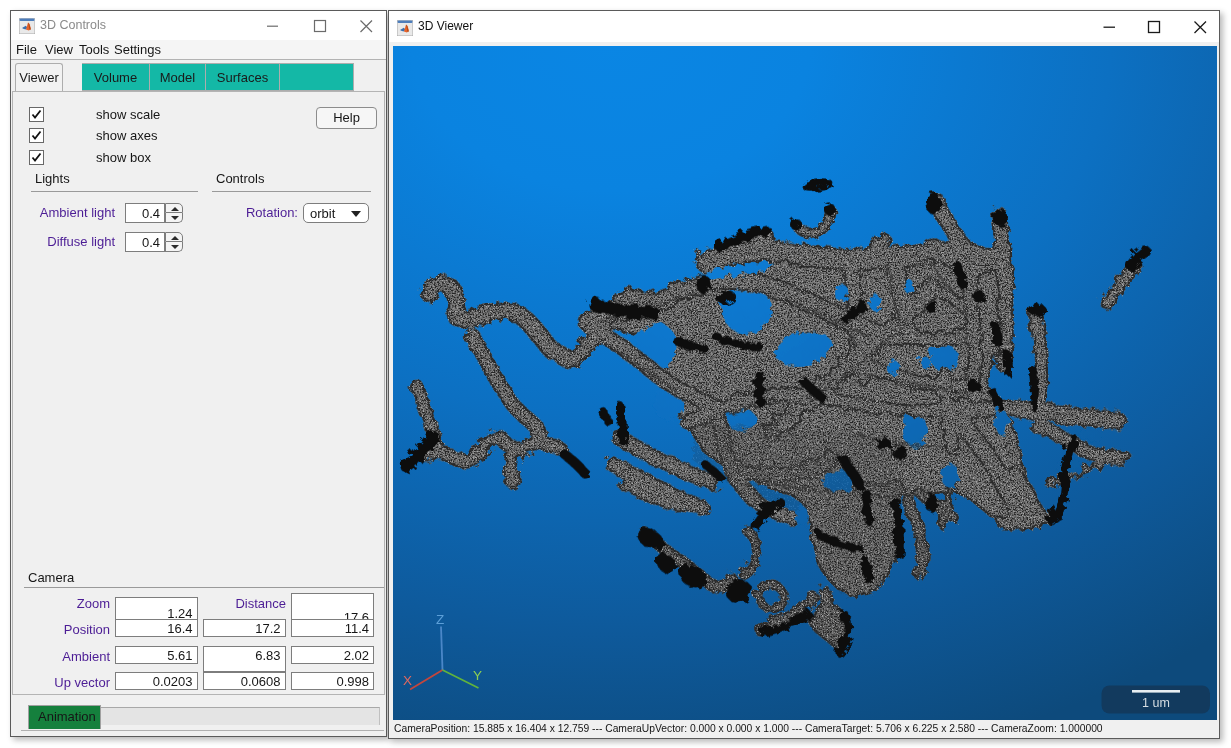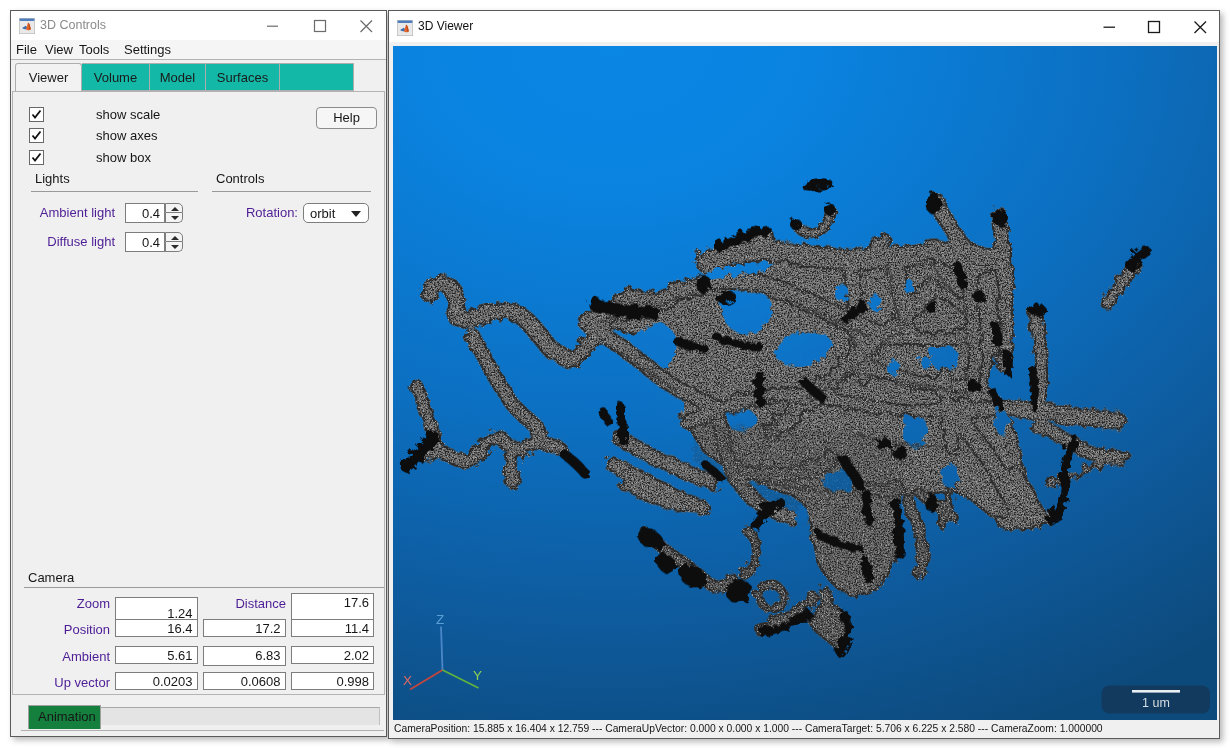--- a/index.html
+++ b/index.html
@@ -75,25 +75,25 @@
       <rect x="9.5" y="9.5" width="11" height="11" stroke="#6b6b6b" stroke-width="1.2" fill="none"></rect>
     </svg>
   <svg class="wb" style="left:340px;" viewBox="0 0 30 30">
       <path d="M9.5 9.5 L21 21 M21 9.5 L9.5 21" stroke="#6b6b6b" stroke-width="1.2" fill="none"></path>
     </svg>
 
   <div class="menubar">
     <span style="left:5px;">File</span>
     <span style="left:34px;">View</span>
     <span style="left:68px;">Tools</span>
-    <span style="left:113px;text-align:right;">Settings</span>
+    <span style="left:103px;text-align:right;">Settings</span>
   </div>
 
   <div class="tabs">
-    <div class="tab sel" style="left:0px;width:67px;">Viewer</div>
+    <div class="tab sel" style="left:0px;width:48px;">Viewer</div>
     <div class="tab" style="left:67px;width:68px;">Volume</div>
     <div class="tab" style="left:135px;width:56px;">Model</div>
     <div class="tab" style="left:191px;width:74px;">Surfaces</div>
     <div class="tab" style="left:265px;width:74px;">&nbsp;</div>
   </div>
 
   <div class="panel"></div>
 
   <div class="chkrow" style="top:96px;">
       <span class="chk">
@@ -153,30 +153,30 @@
     <span style="position:absolute;left:6px;top:2px;">orbit</span>
     <span style="position:absolute;right:7px;top:7px;width:0;height:0;border-left:5px solid transparent;border-right:5px solid transparent;border-top:6px solid #222;"></span>
   </div>
 
   <div class="seclbl" style="left:17px;top:559px;">Camera</div>
   <div class="sep" style="left:13px;top:576px;width:360px;"></div>
 
   <div class="rlabel" style="left:20px;top:585px;width:79px;">Zoom</div>
   <div class="field" style="left:103.5px;top:586px;width:83px;height:24px;padding-top:8px;">1.24</div>
   <div class="rlabel" style="left:196px;top:585px;width:79px;">Distance</div>
-  <div class="field" style="left:279.5px;top:582px;width:83.5px;height:28px;padding-top:1px;">17.6</div>
+  <div class="field" style="left:279.5px;top:582px;width:83.5px;height:28px;padding-top:16px;">17.6</div>
 
   <div class="rlabel" style="left:20px;top:611px;width:79px;">Position</div>
   <div class="field" style="left:103.5px;top:608px;width:83px;height:18px;padding-top:1px;">16.4</div>
   <div class="field" style="left:191.5px;top:608px;width:83px;height:18px;padding-top:1px;">17.2</div>
   <div class="field" style="left:279.5px;top:608px;width:83.5px;height:18px;padding-top:1px;">11.4</div>
 
   <div class="rlabel" style="left:20px;top:638px;width:79px;">Ambient</div>
   <div class="field" style="left:103.5px;top:635px;width:83px;height:18px;padding-top:1px;">5.61</div>
-  <div class="field" style="left:191.5px;top:635px;width:83px;height:20px;padding-top:1px;">6.83</div>
+  <div class="field" style="left:191.5px;top:635px;width:83px;height:26px;padding-top:1px;">6.83</div>
   <div class="field" style="left:279.5px;top:635px;width:83.5px;height:18px;padding-top:1px;">2.02</div>
 
   <div class="rlabel" style="left:20px;top:664px;width:79px;">Up vector</div>
   <div class="field" style="left:103.5px;top:661px;width:83px;height:18px;padding-top:1px;">0.0203</div>
   <div class="field" style="left:191.5px;top:661px;width:83px;height:18px;padding-top:1px;">0.0608</div>
   <div class="field" style="left:279.5px;top:661px;width:83.5px;height:18px;padding-top:1px;">0.998</div>
 
   <div style="position:absolute;left:90px;top:695.5px;width:278px;height:17.5px;border-top:1px solid #a8a8a8;border-right:1px solid #c0c0c0;background:#e4e4e4;"></div>
   <div style="position:absolute;left:17px;top:694px;width:73px;height:24px;border:1px solid #a0a0a0;border-bottom:none;background:#15803d;box-sizing:border-box;font-size:13px;color:#161616;padding:3px 0 0 9px;">Animation</div>
   <div style="position:absolute;left:10px;top:719px;width:363px;height:1px;background:#b0b0b0;"></div>

